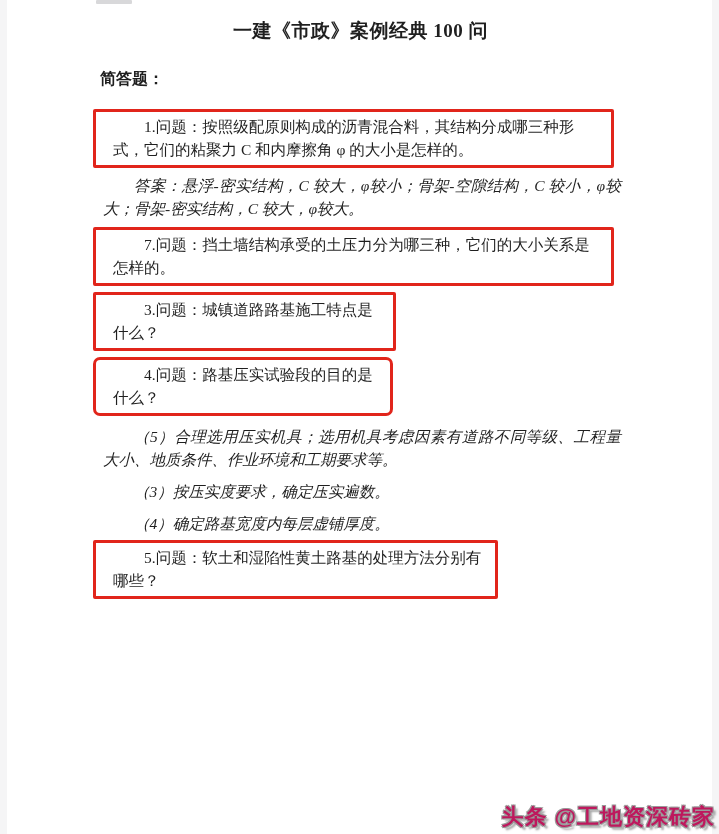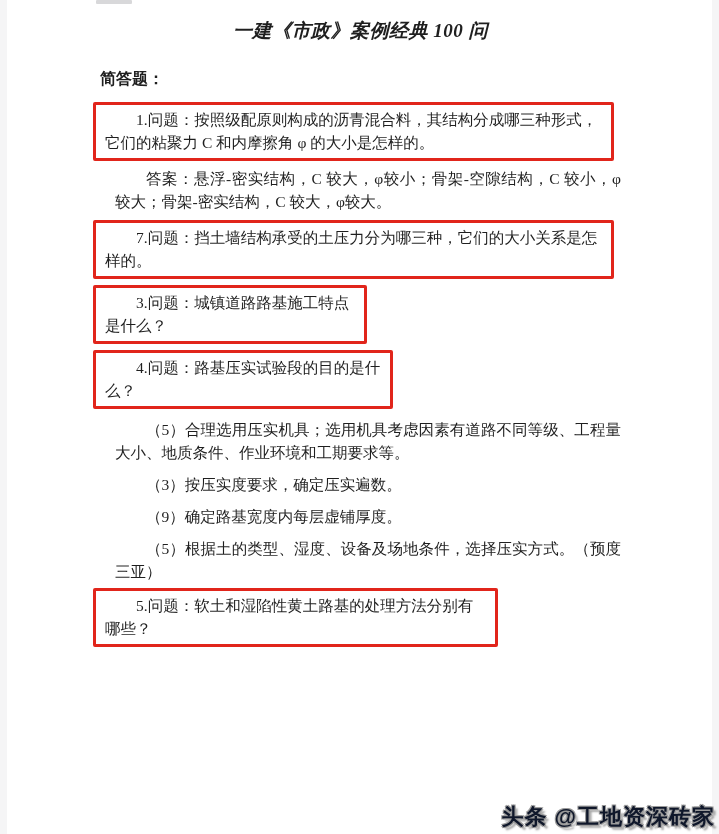--- a/index.html
+++ b/index.html
@@ -27,60 +27,60 @@
     position: absolute;
     left: 100px; top: 18px;
     width: 521px;
   }
   .doc-title {
     font-size: 19px;
     font-weight: bold;
     text-align: center;
     margin: 0 0 25px 0;
     letter-spacing: 0.5px;
-    font-style: italic;
   }
   .section-heading {
     font-size: 16px;
     font-weight: bold;
-    margin: 0 0 12px 0;
+    margin: 0 0 19px 0;
   }
   .qbox {
     border: 3px solid #e1251b;
     border-radius: 2px;
-    padding: 3px 7px 4px 9px;
+    padding: 3px 7px 4px 17px;
     margin: 4px 0 6px -7px;
     box-sizing: border-box;
   }
   .qbox.w-full  { width: 521px; }
-  .qbox.w-short { width: 274px; }
-  .qbox.w-short4{ width: 300px; }
+  .qbox.w-short { width: 303px; }
+  .qbox.w-short4{ width: 300px; border-radius: 7px; }
   .qbox.w-mid   { width: 405px; }
   .q-text {
     margin: 0;
     font-size: 15.5px;
     line-height: 23px;
     text-indent: 2em;
   }
   .ans {
-    margin: 6px 0 7px 15px;
+    margin: 6px 0 7px 3px;
     font-size: 15.5px;
     line-height: 23px;
     text-indent: 2em;
     text-align: justify;
+    font-style: italic;
   }
   .ans.tight { margin-bottom: 5px; }
   .ans.gap   { margin-top: 9px; }
   .watermark {
     position: absolute;
     right: 4px; bottom: 2px;
     font-size: 22px;
     font-weight: bold;
     font-family: "Liberation Sans", "DejaVu Sans", sans-serif;
-    color: #0f172a;
+    color: #be185d;
     letter-spacing: 1px;
     text-shadow:
       -1px -1px 0 #9a9a9a, 1px -1px 0 #9a9a9a,
       -1px  1px 0 #9a9a9a, 1px  1px 0 #9a9a9a,
        3px  3px 2px rgba(90,90,90,0.55);
     white-space: nowrap;
   }
 </style>
 </head>
 <body>
@@ -106,22 +106,21 @@
 
   <div class="qbox w-short">
     <p class="q-text">3.问题：城镇道路路基施工特点是什么？</p>
   </div>
 
   <div class="qbox w-short4">
     <p class="q-text">4.问题：路基压实试验段的目的是什么？</p>
   </div>
   <p class="ans tight gap">（5）合理选用压实机具；选用机具考虑因素有道路不同等级、工程量大小、地质条件、作业环境和工期要求等。</p>
   <p class="ans tight gap">（3）按压实度要求，确定压实遍数。</p>
-  <p class="ans tight gap">（9）确定路基宽度内每层虚铺厚度。</p>
-  <p class="ans tight gap">（5）根据土的类型、湿度、设备及场地条件，选择压实方式。（预度三亚）</p>
+  <p class="ans tight gap">（4）确定路基宽度内每层虚铺厚度。</p>
 
   <div class="qbox w-mid">
     <p class="q-text">5.问题：软土和湿陷性黄土路基的处理方法分别有哪些？</p>
   </div>
 
 </div>
 
 <div class="watermark">头条 @工地资深砖家</div>
 
 </body></html>

